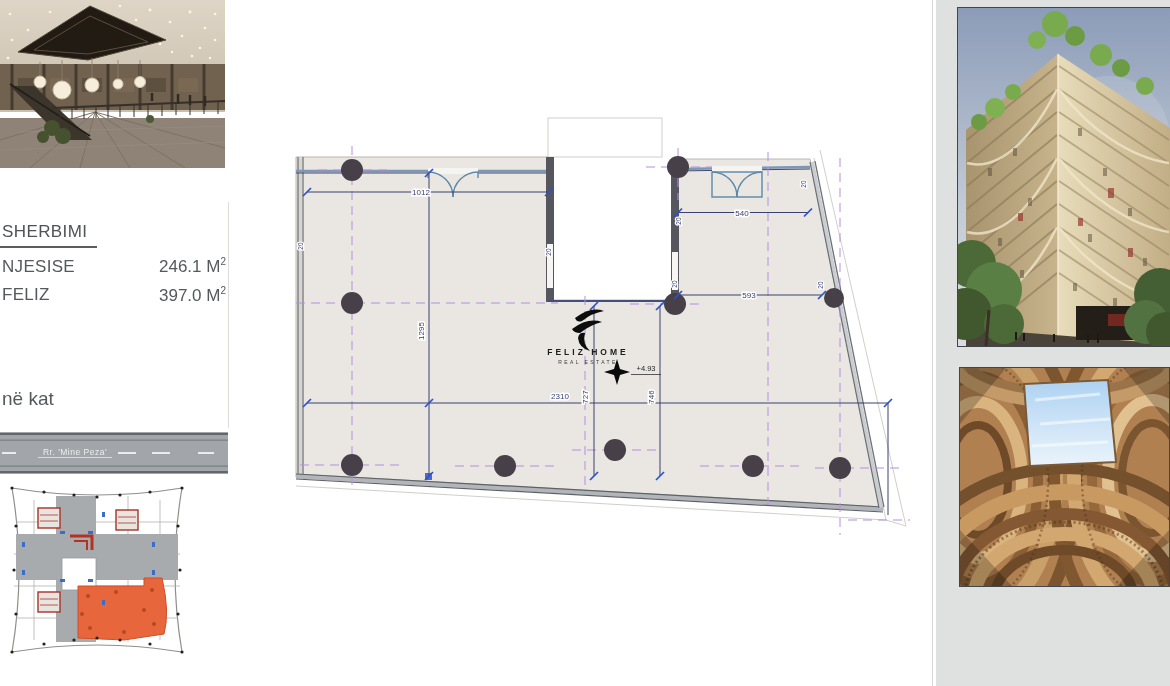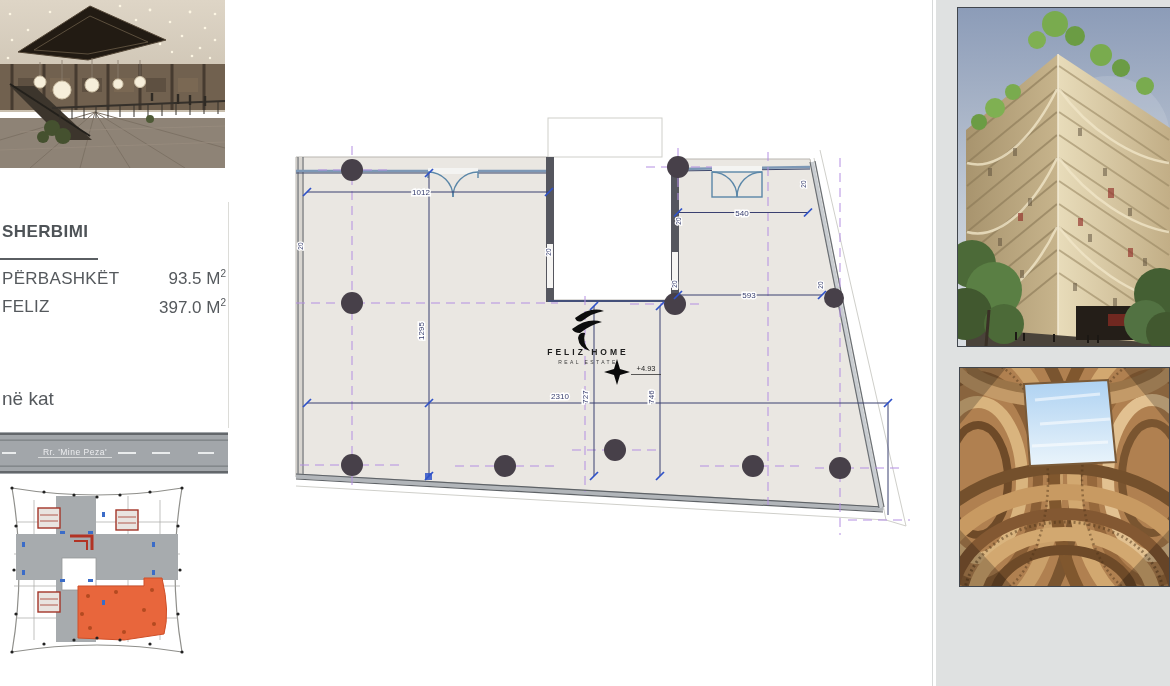--- a/index.html
+++ b/index.html
@@ -3,22 +3,22 @@
 <meta charset="utf-8">
 <style>
   html,body{margin:0;padding:0;background:#ffffff;}
   .page{position:relative;width:1170px;height:686px;background:#fff;overflow:hidden;
         font-family:"Liberation Sans",sans-serif;color:#54585c;}
   .abs{position:absolute;}
   svg text{font-family:"Liberation Sans",sans-serif;}
 
   
   .measure{left:0;top:222px;width:232px;}
-  .measure .title{font-size:17px;font-weight:bold;color:#4e5357;letter-spacing:.4px;
-                  border-bottom:2px solid #5a5e62;display:inline-block;padding:0 10px 16px 2px;}
+  .measure .title{font-size:17px;font-weight:normal;color:#4e5357;letter-spacing:.4px;
+                  border-bottom:2px solid #5a5e62;display:inline-block;padding:0 10px 4px 2px;}
   .mrow{display:flex;align-items:baseline;font-size:17px;color:#55595d;margin-top:8px;padding:0 6px 0 2px;}
   .mrow .lbl{flex:1;letter-spacing:.3px;}
   .mrow .val{text-align:right;white-space:nowrap;}
   .mrow sup{font-size:10px;}
   .note{left:2px;top:388px;font-size:19px;color:#55595d;}
 
   .vline-soft{left:228px;top:202px;width:1px;height:226px;background:#dcdcd8;}
 
   
   .photo-frame{border:1px solid #41464d;background:#888;overflow:hidden;}
@@ -138,22 +138,22 @@
       <line x1="178" y1="94" x2="178" y2="104"></line>
         <line x1="190" y1="95" x2="190" y2="105"></line>
       <line x1="205" y1="96" x2="205" y2="106"></line>
         <line x1="152" y1="93" x2="152" y2="101"></line>
     </g>
   </svg>
 
   <div class="abs measure">
     <div class="title">SHERBIMI</div>
     <div class="mrow">
-      <span class="lbl">PËRBASHKËT</span>
-      <span class="val"><span>93.5</span>&nbsp;<span>M</span><sup>2</sup></span>
+      <span class="lbl">NJESISE</span>
+      <span class="val"><span>246.1</span>&nbsp;<span>M</span><sup>2</sup></span>
     </div>
     <div class="mrow">
       <span class="lbl">FELIZ</span>
       <span class="val"><span>397.0</span>&nbsp;<span>M</span><sup>2</sup></span>
     </div>
   </div>
   <div class="abs note">në kat</div>
   <div class="abs vline-soft"></div>
 
   <svg class="abs" style="left:0;top:427px;width:228px;height:52px" viewBox="0 0 228 52">

